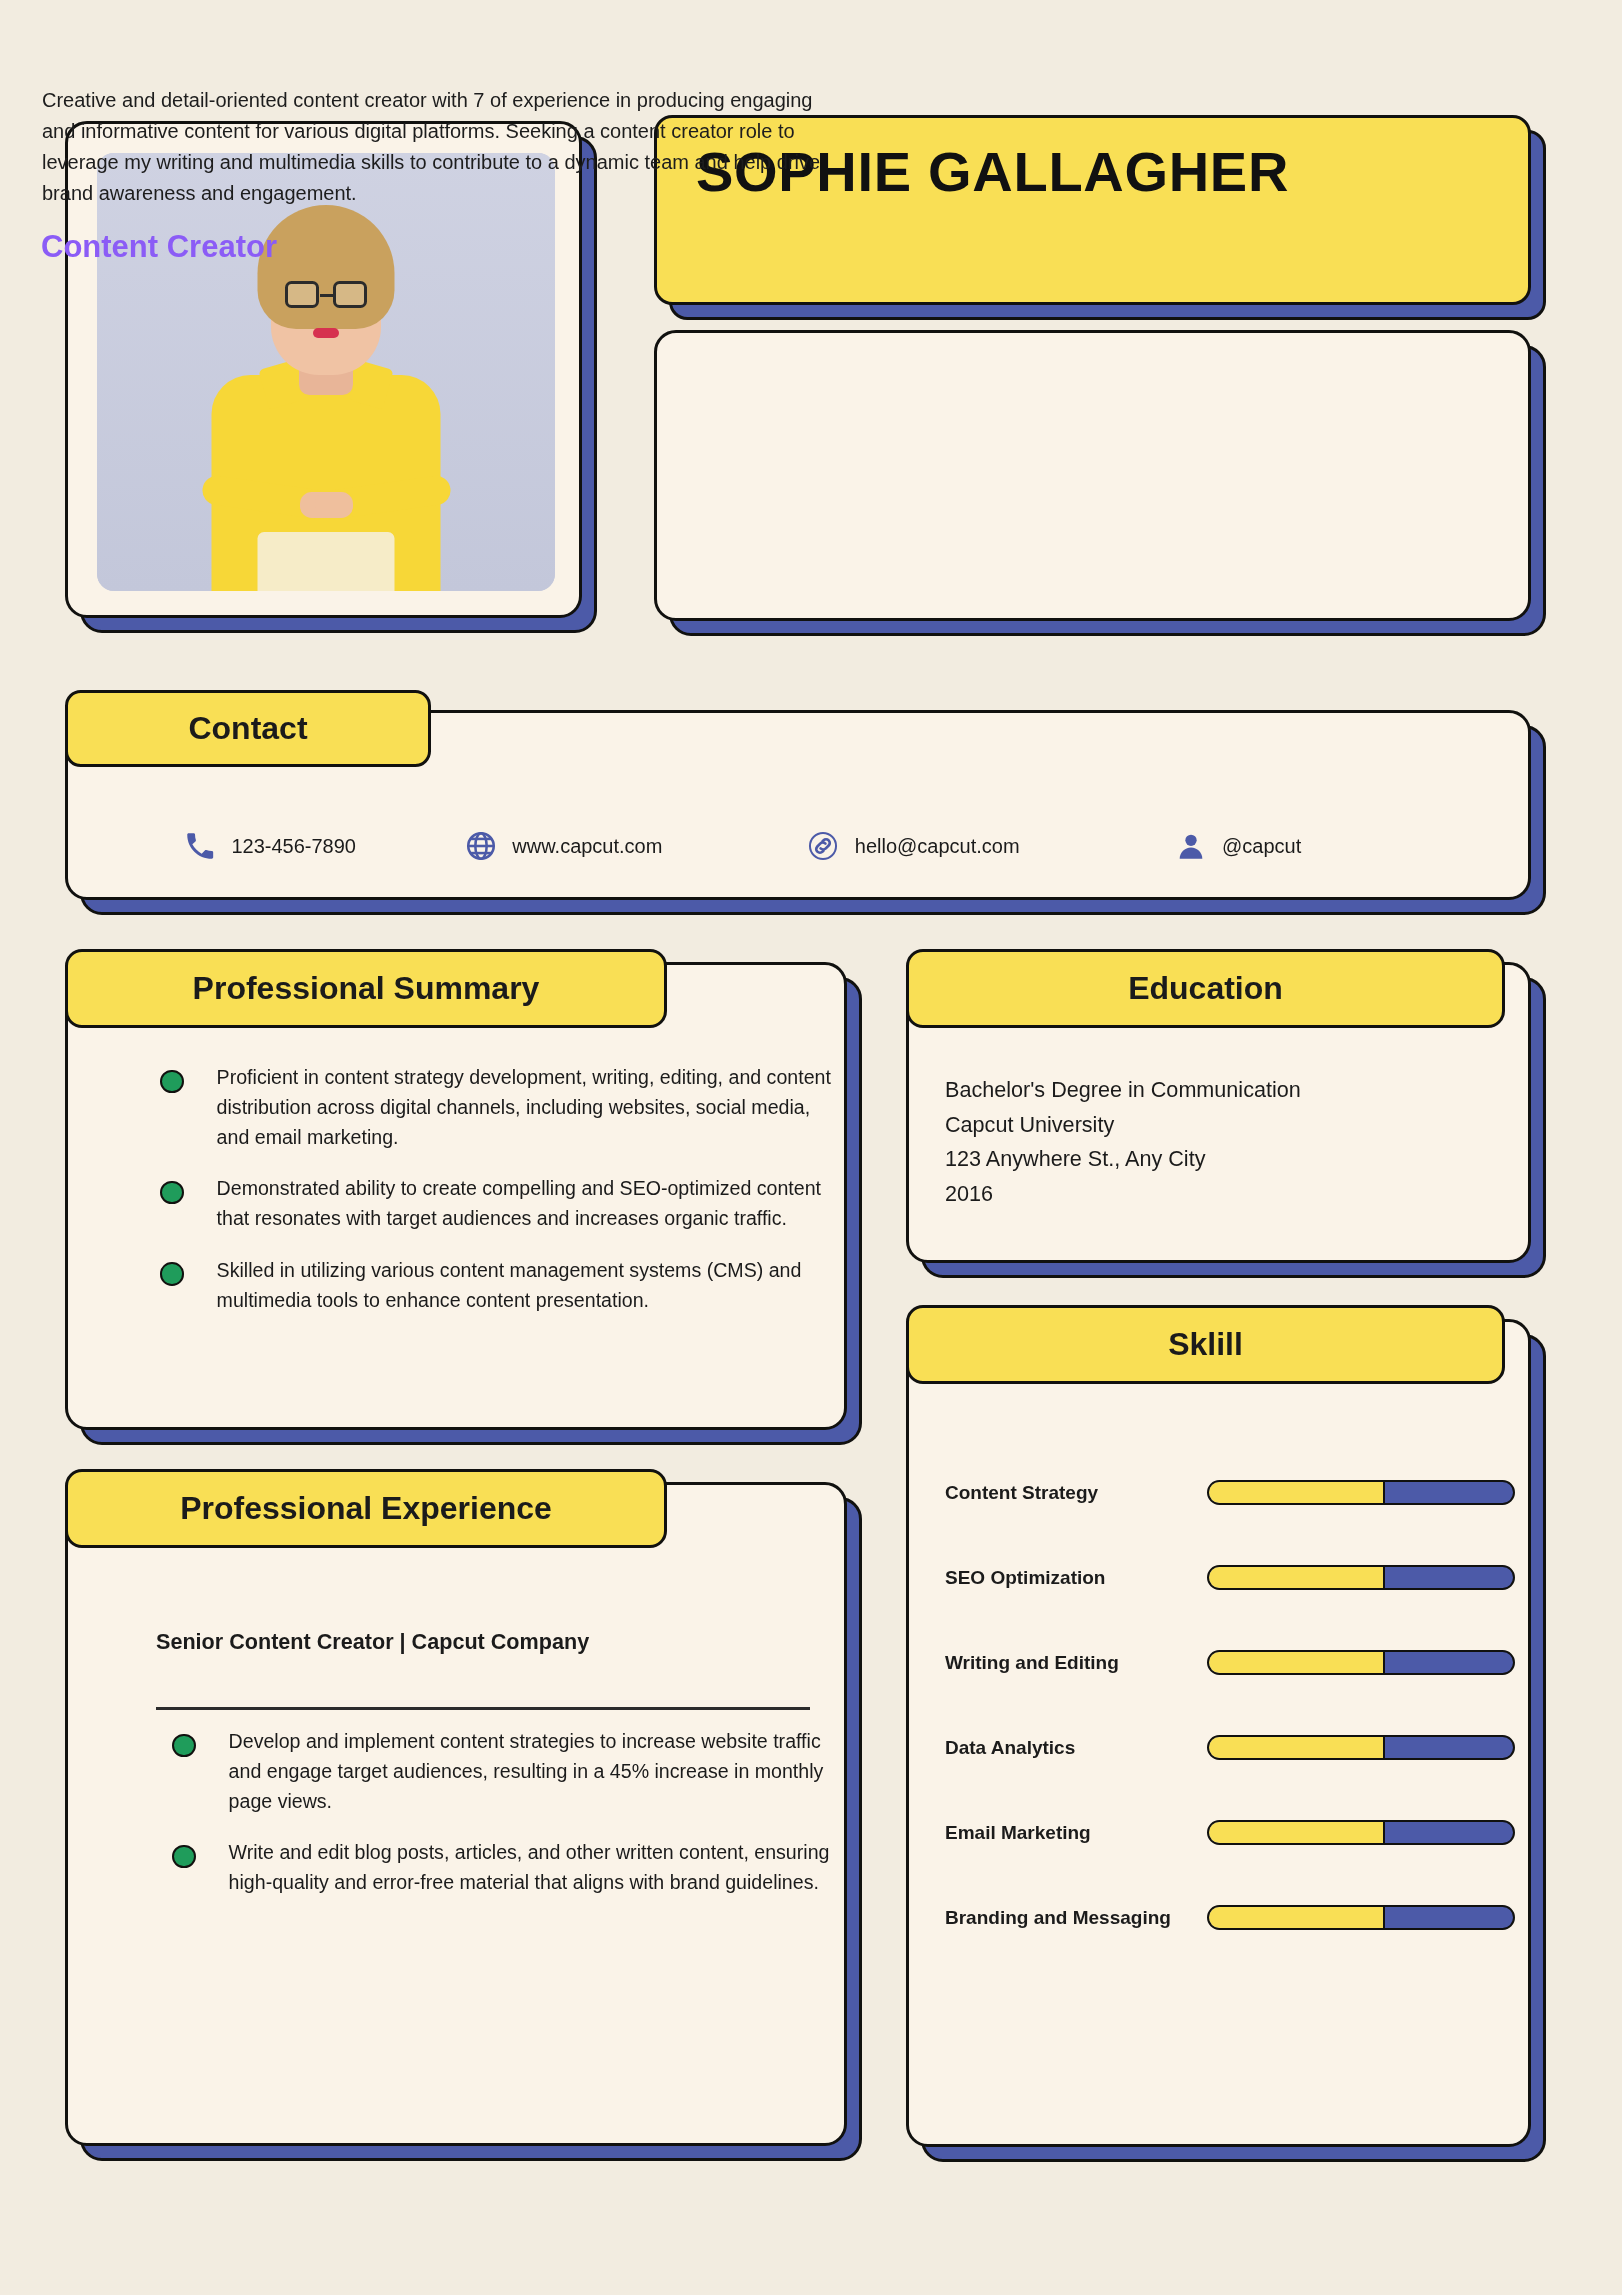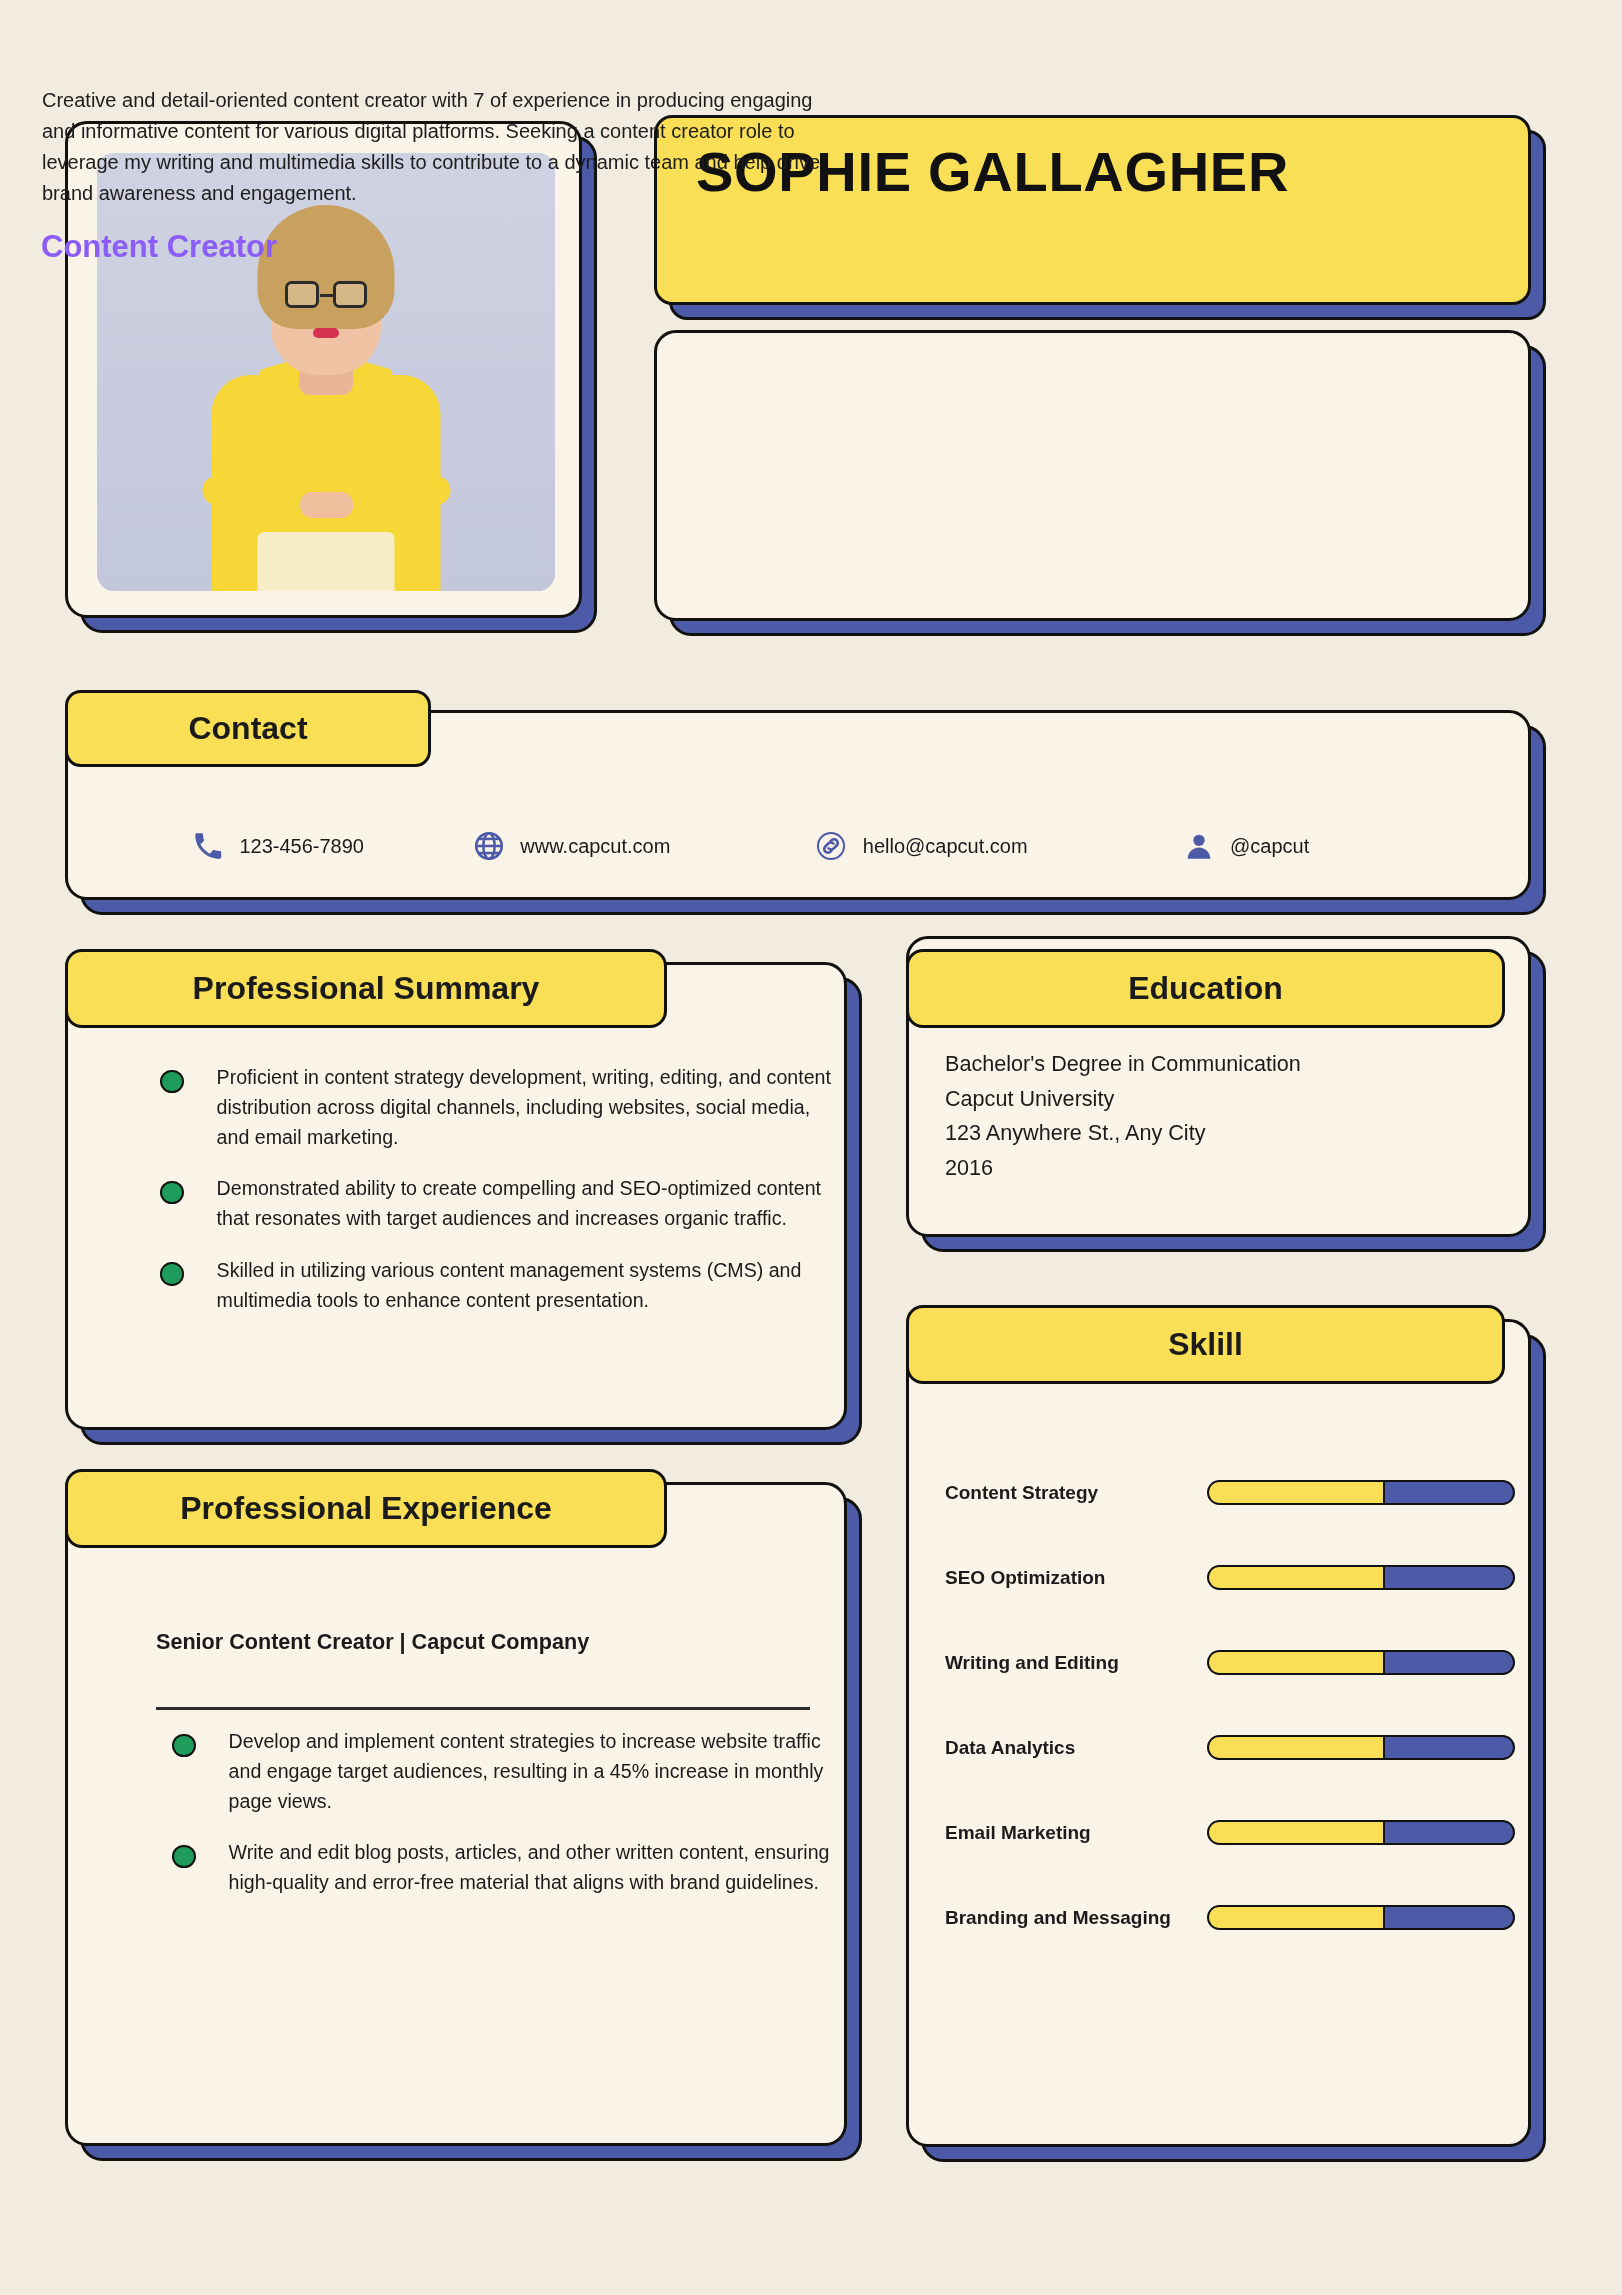--- a/index.html
+++ b/index.html
@@ -136,21 +136,21 @@
   }
   #contact-tab {
     position:absolute; left:65px; top:690px;
     width:366px; height:77px;
     background:#f9df55; border:3.3px solid #11110f; border-radius:15.7px;
     display:flex; align-items:center; justify-content:center;
     z-index: 4;
   }
   #contact-tab span { font-size:32px; font-weight:700; }
   .contact-row {
-    position:absolute; left:8px; top:116px; width:1466px;
+    position:absolute; left:0; top:116px; width:1466px;
     display:flex; align-items:center;
   }
   .contact-item { display:flex; align-items:center; }
   .contact-item .lbl { font-size:20px; margin-left:14.4px; }
   .ci-1 { margin-left:115px; }
   .ci-2 { margin-left:108px; }
   .ci-3 { margin-left:144px; }
   .ci-4 { margin-left:154px; }
 
   
@@ -180,21 +180,21 @@
   #pe-card { position:absolute; left:65px; top:1482px; width:782px; height:664px; }
   #pe-tab { left:65px; top:1469px; width:602px; height:79px; }
   #pe-tab span { font-size:32px; }
   #pe-role { position:absolute; left:88px; top:141px; font-size:21.6px; font-weight:700; line-height:1.45; width:654px; }
   #pe-divider { position:absolute; left:88px; top:222px; width:654px; height:2.6px; background:#2b2b2b; }
   #pe-bullets { position:absolute; left:12px; top:242px; width:100%; }
   #pe-bullets .bullet .dot { margin-left:92px; }
   #pe-bullets .bullet .txt { width:654px; }
 
   
-  #edu-card { position:absolute; left:906px; top:936px; width:625px; height:301px; }
+  #edu-card { position:absolute; left:906px; top:962px; width:625px; height:301px; }
   #edu-tab { left:906px; top:949px; width:599px; height:79px; }
   #edu-tab span { font-size:32px; }
   #edu-text { position:absolute; left:36px; top:108px; font-size:21.6px; line-height:1.6; }
 
   
   #sk-card { position:absolute; left:906px; top:1319px; width:625px; height:828px; }
   #sk-tab { left:906px; top:1305px; width:599px; height:79px; }
   #sk-tab span { font-size:32px; }
   #sk-list { position:absolute; left:0; top:128px; width:100%; }
   .skill-row { display:flex; align-items:center; height:85px; }

